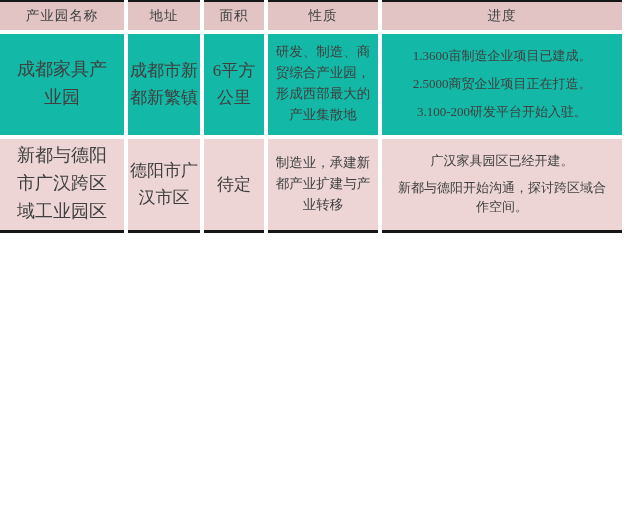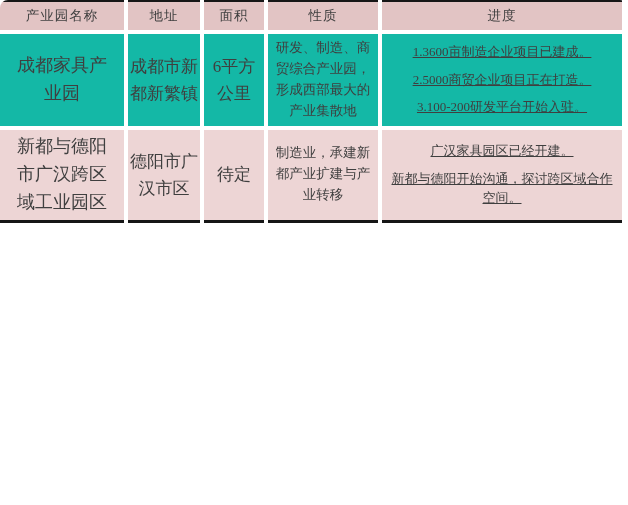--- a/index.html
+++ b/index.html
@@ -7,21 +7,20 @@
     padding: 0;
     background: #ffffff;
     font-family: "Liberation Serif", "DejaVu Serif", serif;
   }
   .page {
     width: 628px;
     height: 505px;
     background: #ffffff;
     overflow: hidden;
     position: relative;
-    border-radius: 8px;
   }
   table.parks {
     border-collapse: collapse;
     table-layout: fixed;
     width: 622px;
     border-top: 2px solid #161616;
     border-bottom: 3px solid #161616;
     background: #ffffff;
   }
   col.c0 { width: 126px; }
@@ -59,21 +58,21 @@
   td.col3 { font-size: 13.5px; line-height: 1.55; padding: 3px 6px; }
   td.col4 { font-size: 13px;   line-height: 1.45; padding: 6px 8px; }
 
   tbody tr:nth-child(1) td { height: 96px; }
   tbody tr:nth-child(2) td { height: 66px; }
   tbody tr:nth-child(3) td { height: 60px; }
   tbody tr:nth-child(4) td { height: 64px; }
   tbody tr:nth-child(5) td { height: 71px; }
   tbody tr:nth-child(6) td { height: 81px; }
 
-  .progress-line { margin: 0; text-decoration: underline; }
+  .progress-line { margin: 7px; }
   .progress-line + .progress-line { margin-top: 9px; }
 </style>
 </head>
 <body>
 
 <div class="page">
   <table class="parks">
     <colgroup>
       <col class="c0">
         <col class="c1">

